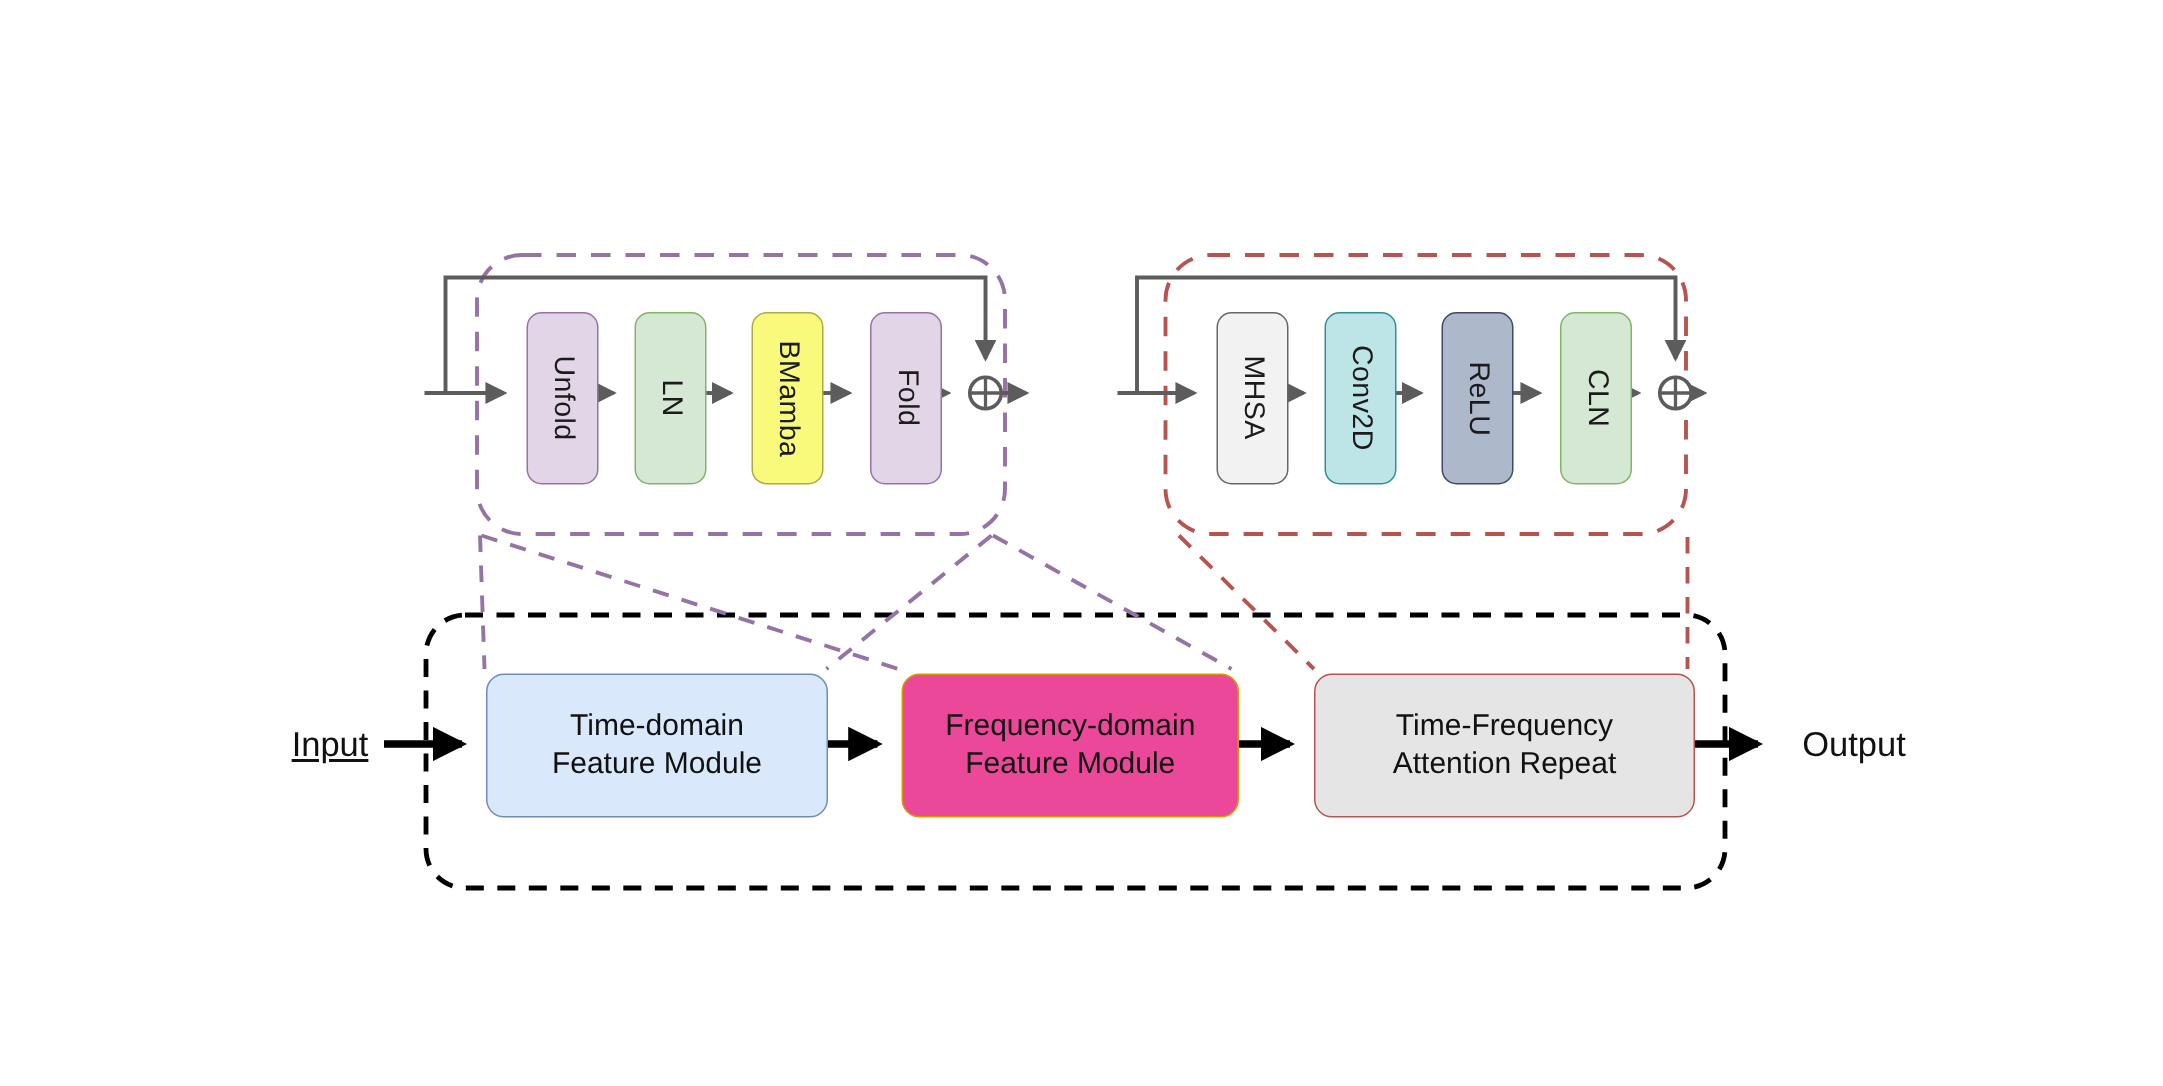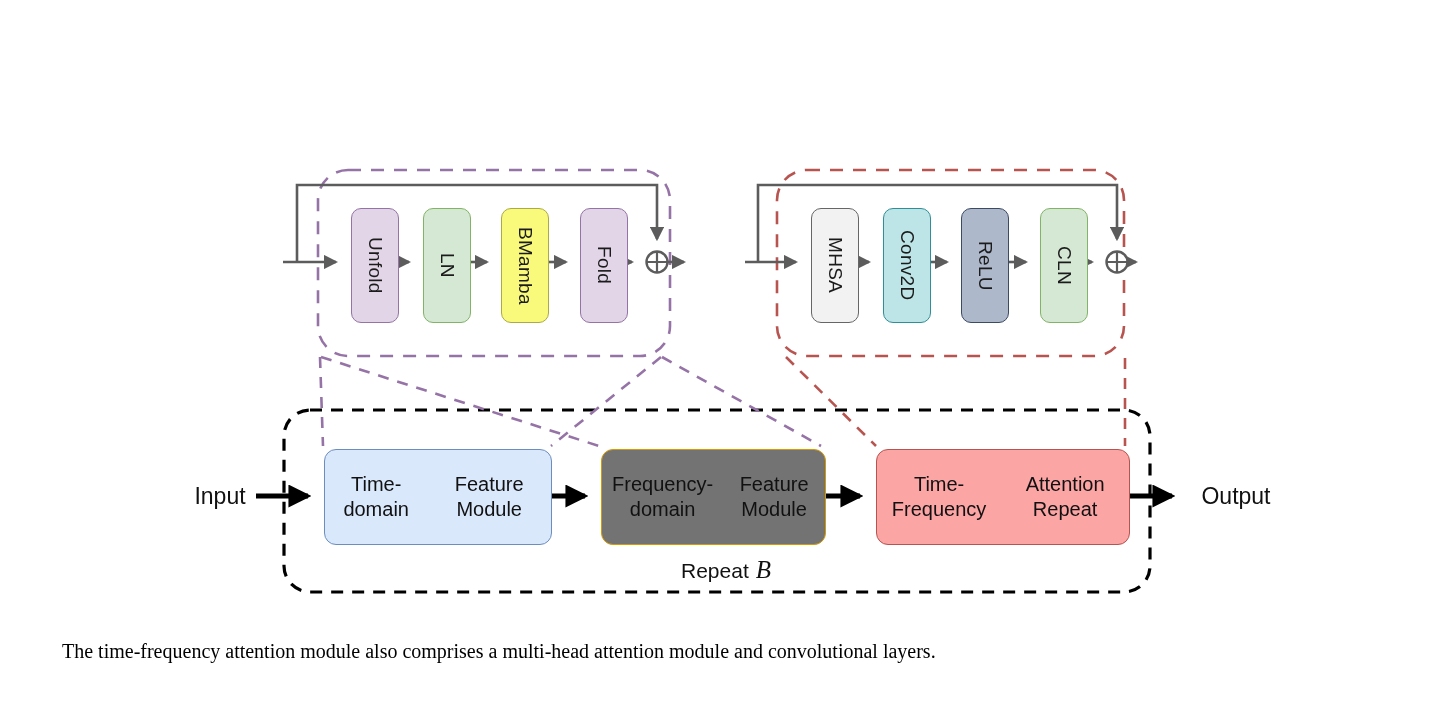--- a/index.html
+++ b/index.html
@@ -15,29 +15,29 @@
   .blk-ln    {left:423px;background:#D5E8D4;border:1.6px solid #82B366;}
   .blk-bmamba{left:501px;background:#F9F97C;border:1.6px solid #ABAB46;}
   .blk-fold  {left:580px;background:#E1D5E7;border:1.6px solid #9673A6;}
   .blk-mhsa  {left:811px;background:#F2F2F2;border:1.6px solid #666666;}
   .blk-conv2d{left:883px;background:#BDE5E7;border:1.6px solid #2E8F97;}
   .blk-relu  {left:961px;background:#AEB8CB;border:1.6px solid #3C4A64;}
   .blk-cln   {left:1040px;background:#D5E8D4;border:1.6px solid #82B366;}
 
   
   .module{position:absolute;top:449px;height:94px;border-radius:12px;
-          display:flex;flex-direction:row;align-items:center;justify-content:center;
+          display:flex;flex-direction:column;align-items:center;justify-content:center;
           font-size:20px;line-height:25px;color:#111;text-align:center;}
   .mod-time{left:324px;width:226px;background:#DAE8FC;border:1.6px solid #6C8EBF;}
-  .mod-freq{left:601px;width:223px;background:#737373;border:1.6px solid #D79B00;}
-  .mod-tfa {left:876px;width:252px;background:#fca5a5;border:1.6px solid #B85450;align-items:center;}
+  .mod-freq{left:601px;width:223px;background:#ec4899;border:1.6px solid #D79B00;}
+  .mod-tfa {left:876px;width:252px;background:#e5e5e5;border:1.6px solid #B85450;align-items:center;}
 
   .io-label{position:absolute;top:482px;height:28px;display:flex;align-items:center;
             font-size:23px;color:#111;}
-  .lbl-input{left:184px;width:72px;justify-content:center;}
+  .lbl-input{left:184px;width:72px;justify-content:center;text-decoration:underline;}
   .lbl-output{left:1190px;width:92px;justify-content:center;text-align:right;}
 
   .repeat{position:absolute;left:636px;top:556px;width:180px;height:30px;
           text-align:center;font-size:21px;color:#111;}
   .repeat .bvar{font-family:"Liberation Serif",serif;font-style:italic;font-size:25px;margin-left:7px;}
 
   .caption{position:absolute;left:62px;top:636px;width:1336px;
            font-family:"Liberation Serif",serif;font-size:20px;color:#000;line-height:30px;}
   .caption .cap1{text-align:justify;text-align-last:justify;}
   .caption .cap2{text-align:left;}
@@ -145,21 +145,17 @@
     <span>Feature Module</span>
   </div>
   <div class="module mod-tfa">
     <span>Time-Frequency</span>
     <span>Attention Repeat</span>
   </div>
 
   <div class="io-label lbl-input">Input</div>
   <div class="io-label lbl-output">Output</div>
 
-  <div class="repeat">
-    <span>Repeat</span><span class="bvar">B</span>
-  </div>
 
   <div class="caption">
-    <div class="cap2">The time-frequency attention module also comprises a multi-head attention module and convolutional layers.</div>
   </div>
 
 </div>
 
 </body></html>

